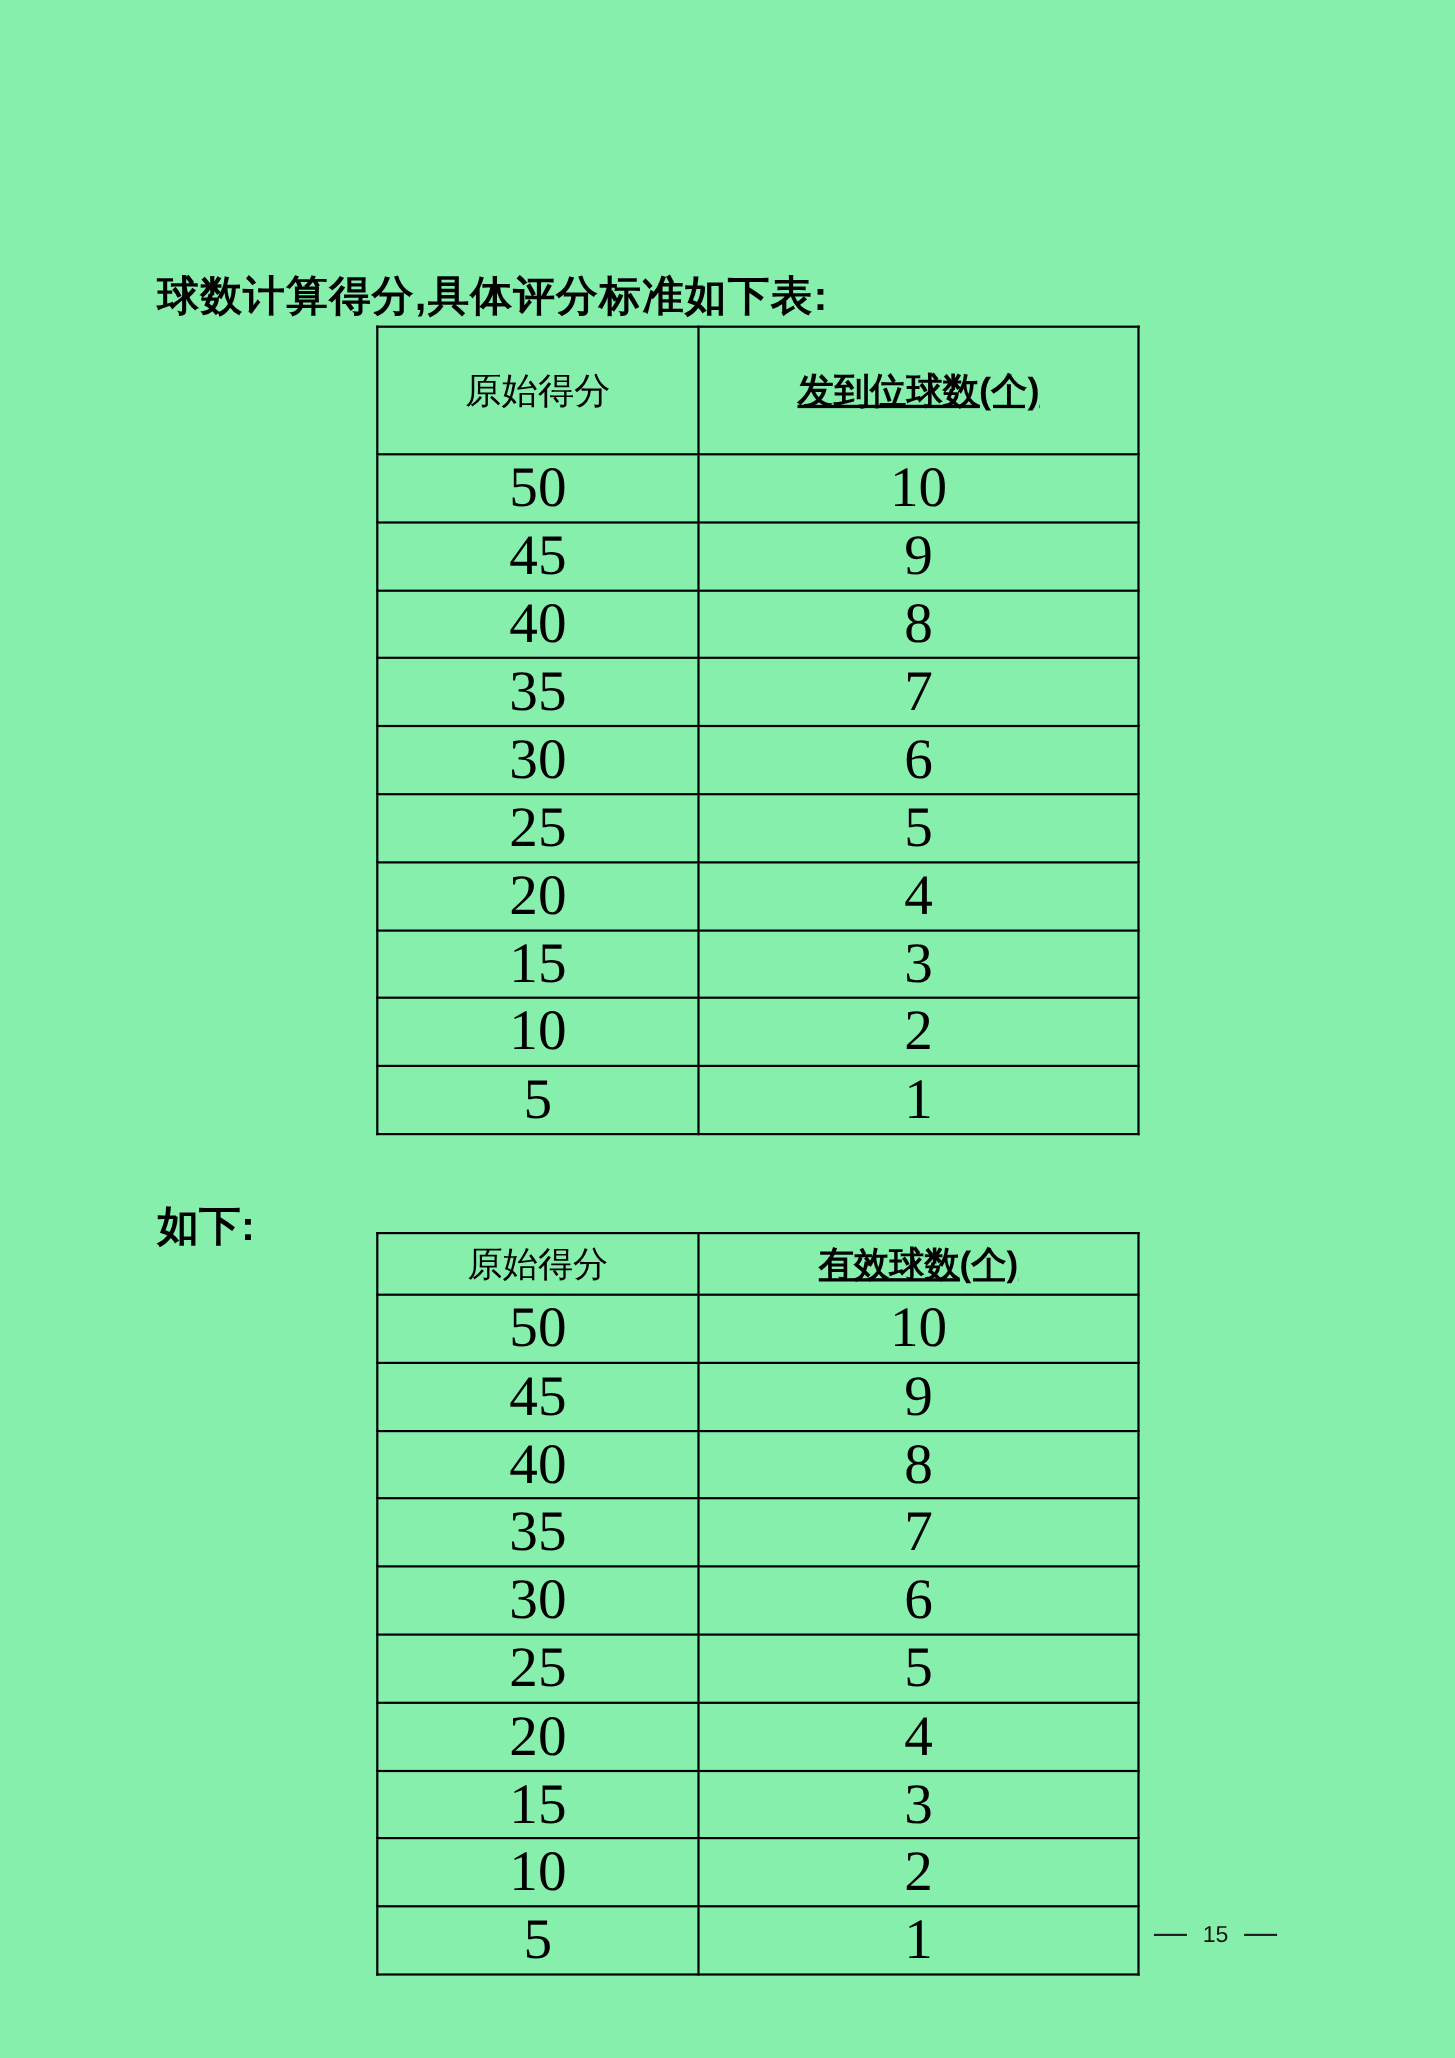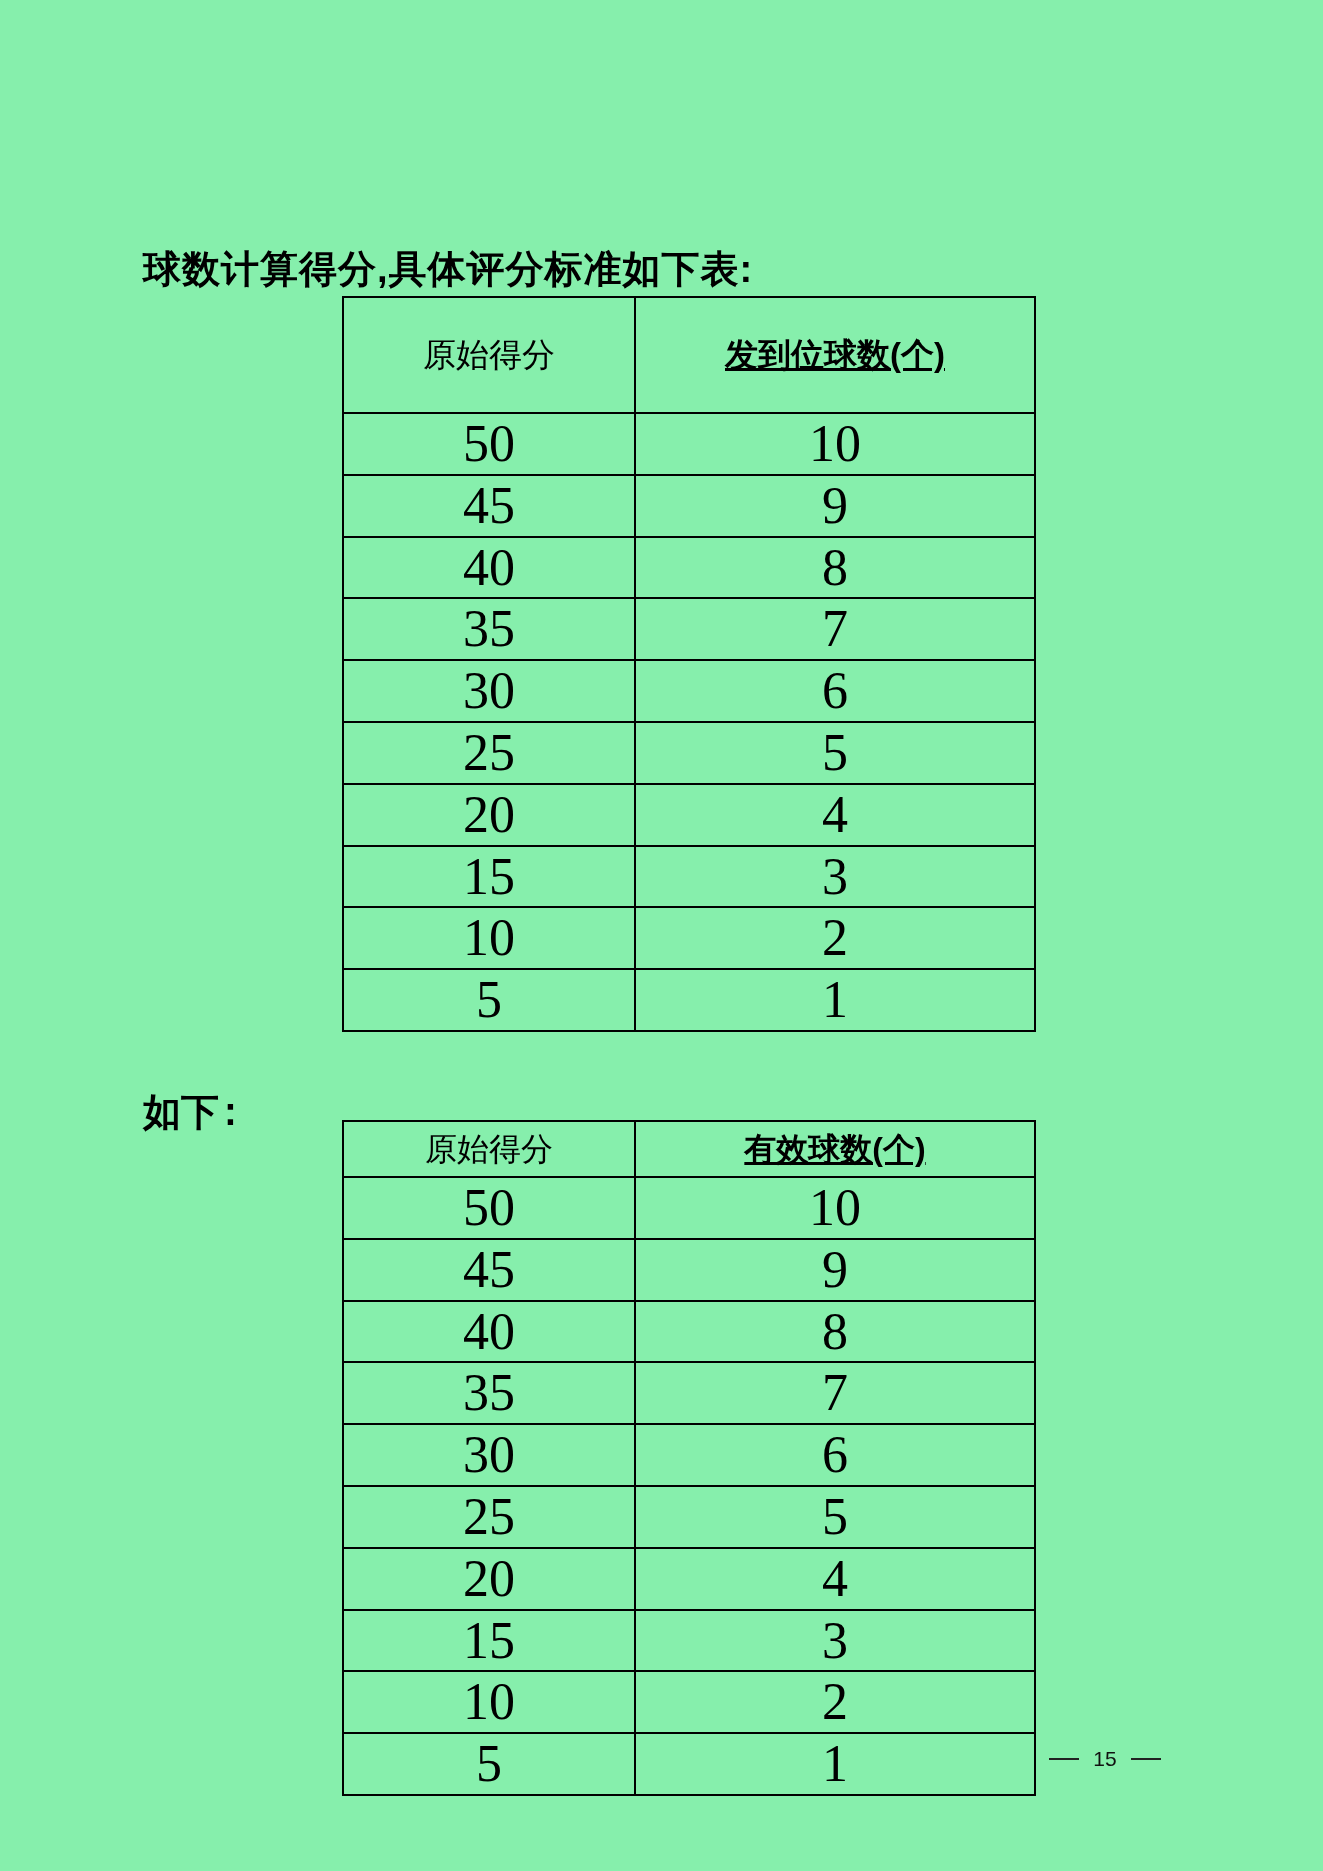--- a/index.html
+++ b/index.html
@@ -89,21 +89,21 @@
     font-size: 38px;
     font-weight: 700;
     line-height: 46px;
     box-sizing: border-box;
     text-align: justify;
     text-justify: inter-character;
   }
   .par-line.justify-full { text-align-last: justify; }
   #par-line-1 { top: 950px; padding-left: 98px; }
   #par-line-2 { top: 1021px; }
-  #par-line-3 { top: 1092px; text-align: left; font-family: Liberation Mono, monospace; }
+  #par-line-3 { top: 1092px; text-align: left; }
 
   
   .footer {
     position: absolute;
     left: 1040px;
     top: 1748px;
     width: 130px;
     display: flex;
     align-items: center;
     justify-content: center;

